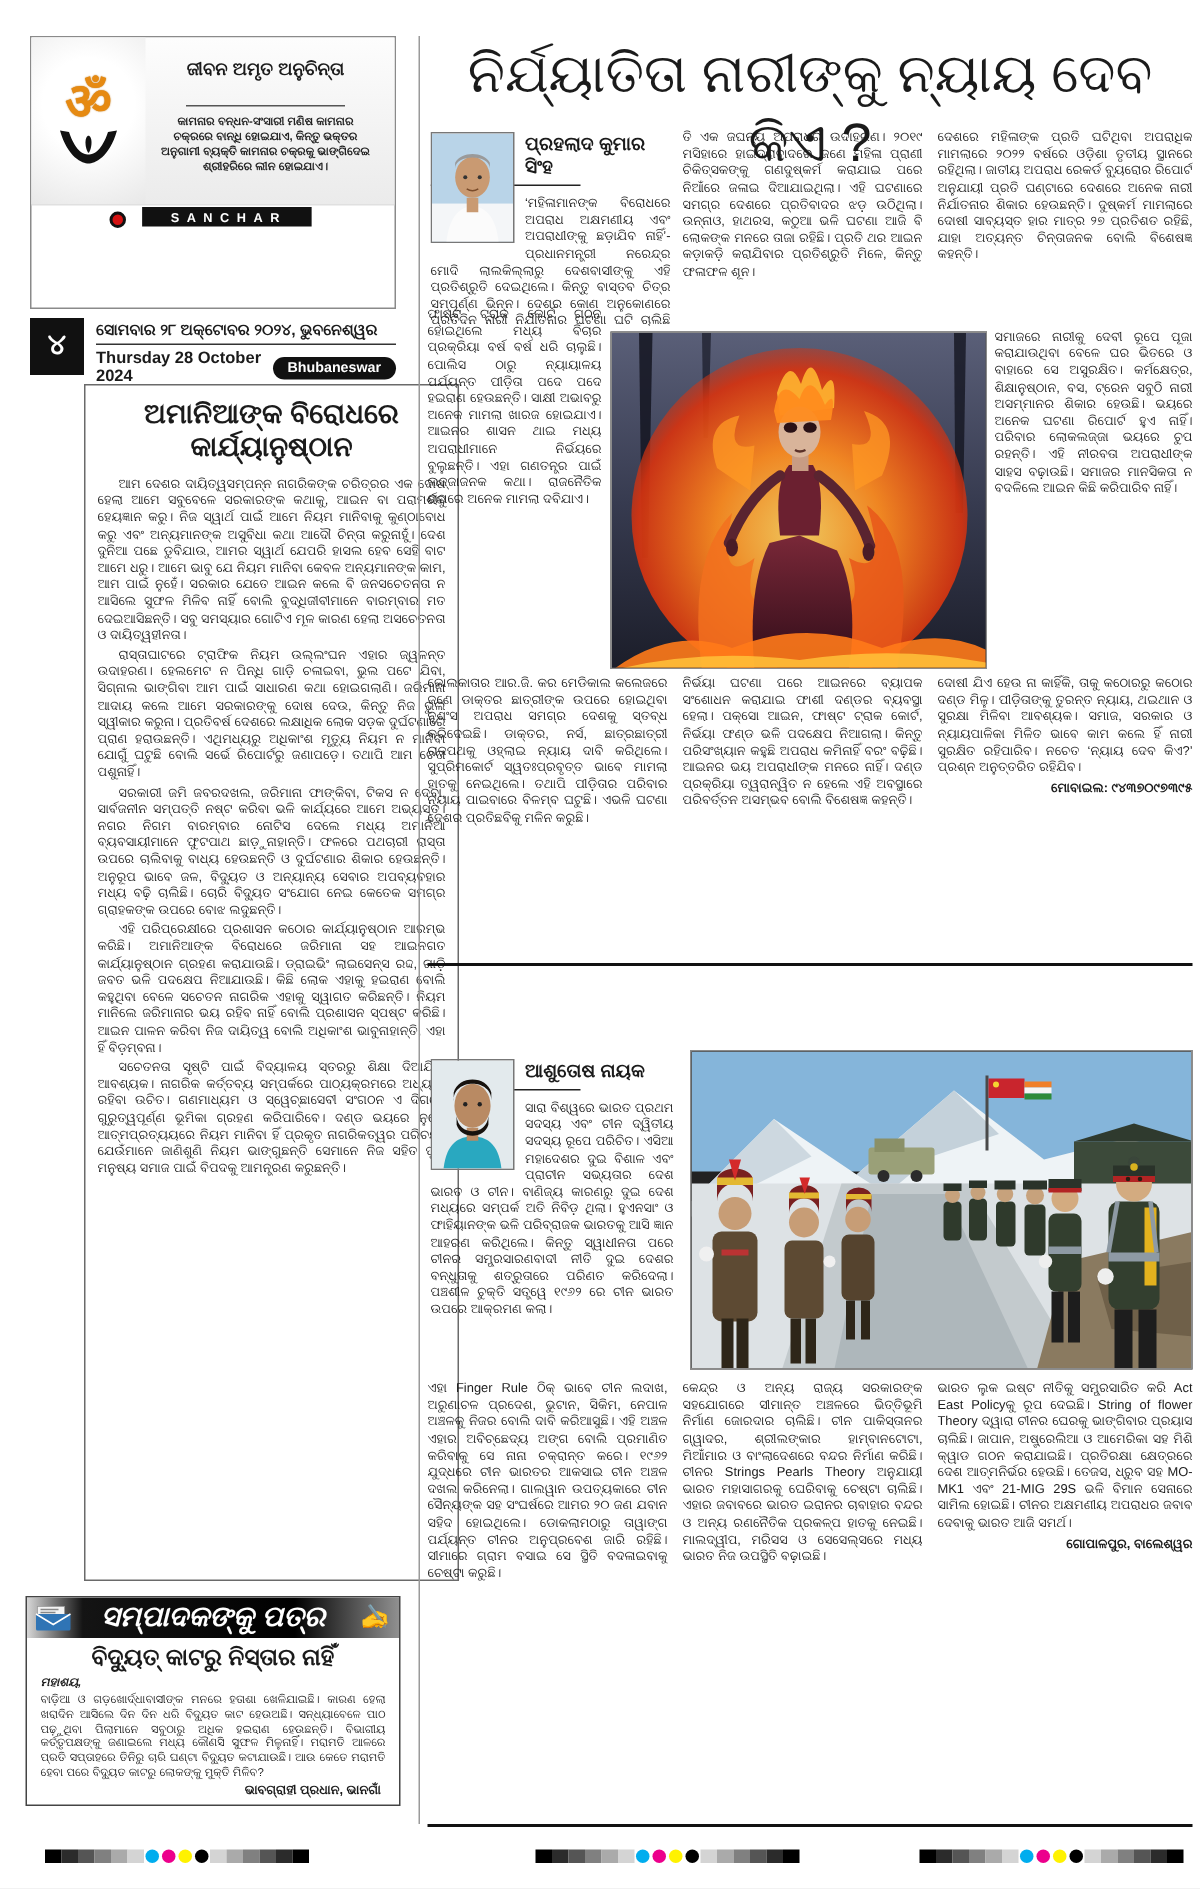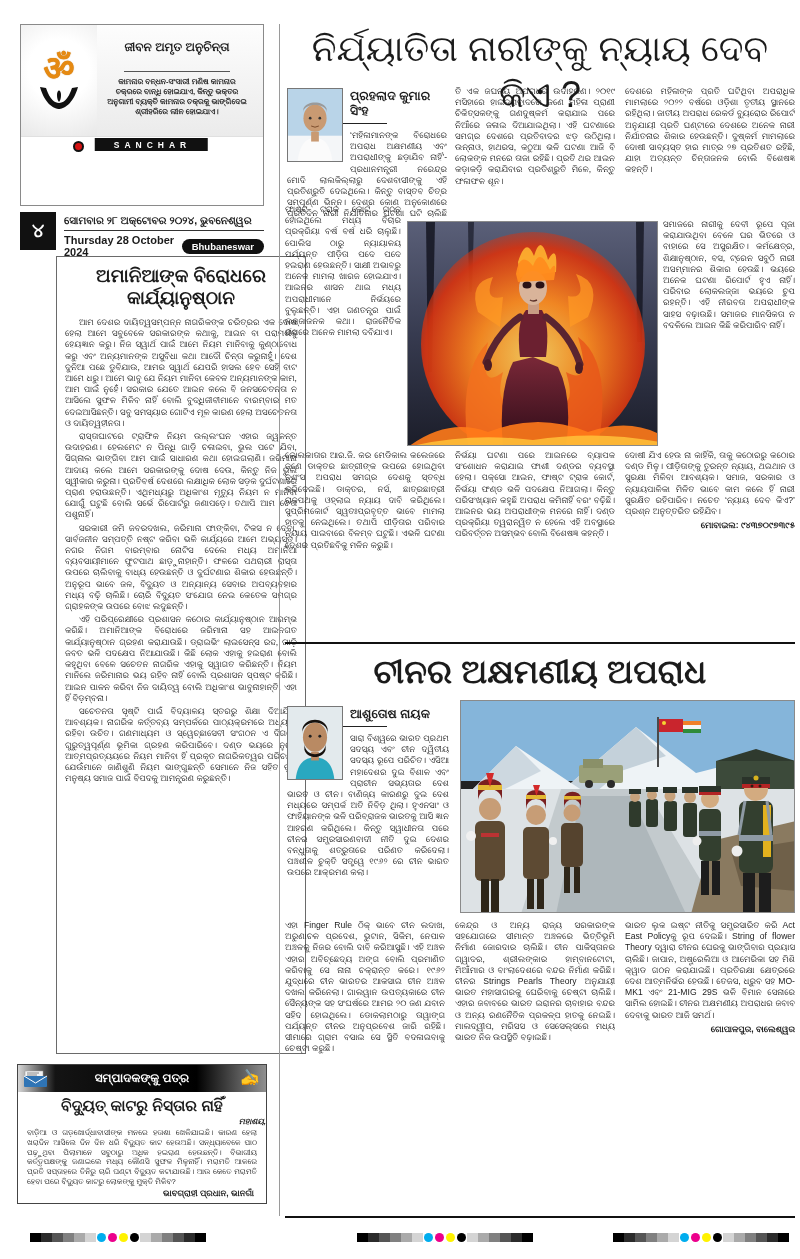--- a/index.html
+++ b/index.html
@@ -29,25 +29,25 @@
   .city-pill { background:#111; color:#fff; border-radius:9px; font-size:9.5px; font-weight:bold; padding:2px 10px; }
 
   
   .editorial-box { position:absolute; left:17px; top:256px; width:250px; height:798px; border:1px solid #6a6a6a; padding:6px 8px; overflow:hidden;margin-left:39px; }
   .ed-headline { text-align:center; font-size:18.5px; font-weight:bold; margin:2px 0 8px 0; }
   .ed-para { font-size:8.6px; line-height:11.2px; text-align:justify; text-indent:14px; margin-bottom:2px; }
 
   
   .letters-box { position:absolute; left:17px; top:1064px; width:250px; height:140px; border:1px solid #444; overflow:hidden;}
   .letters-bar { position:relative; height:27px; background:linear-gradient(90deg,#d7d7d7 0%,#141414 15%,#000 72%,#909090 100%); }
-  .letters-title { text-align:center; color:#fff; font-size:12px; font-weight:bold; line-height:27px; }
+  .letters-title { text-align:center; color:#fff; font-size:19px; font-weight:bold; line-height:27px;font-style:italic; }
   .env-icon { position:absolute; left:5px; top:5px; }
   .pen-icon { position:absolute; right:6px; top:3px; font-size:16px; color:#f2f2f2; transform:scaleX(-1); }
   .letter-headline { text-align:center; font-size:15.5px; font-weight:bold; margin:5px 0 2px 0; }
-  .salutation { font-size:8px; font-weight:bold; font-style:italic; margin:0 0 1px 9px;text-align:right; }
+  .salutation { font-size:8px; font-weight:bold; font-style:italic; margin:0 0 1px 9px; }
   .letter-body { font-size:7.6px; line-height:9.8px; text-align:justify; padding:0 9px; }
   .letter-sign { font-size:8.5px; font-weight:bold; text-align:right; padding-right:12px; margin-top:1px; }
 
   
   .regbar { position:absolute; top:1232px; height:10px; display:flex; align-items:center; }
   .regbar .sq { width:11px; height:9px; }
   .regbar .dot { width:9px; height:9px; border-radius:50%; margin:0 1px; }
 
   
   .vdivider { position:absolute; left:279px; top:24px; width:1px; height:1192px; background:#9a9a9a; }
@@ -260,21 +260,20 @@
 
   <div class="tb" style="left:285px; top:450px; width:160px; height:184px;">କୋଲକାତାର ଆର.ଜି. କର ମେଡିକାଲ କଲେଜରେ ଜଣେ ଡାକ୍ତର ଛାତ୍ରୀଙ୍କ ଉପରେ ହୋଇଥିବା ନୃଶଂସ ଅପରାଧ ସମଗ୍ର ଦେଶକୁ ସ୍ତବ୍ଧ କରିଦେଇଛି। ଡାକ୍ତର, ନର୍ସ, ଛାତ୍ରଛାତ୍ରୀ ରାଜପଥକୁ ଓହ୍ଲାଇ ନ୍ୟାୟ ଦାବି କରିଥିଲେ। ସୁପ୍ରିମକୋର୍ଟ ସ୍ୱତଃପ୍ରବୃତ୍ତ ଭାବେ ମାମଲା ହାତକୁ ନେଇଥିଲେ। ତଥାପି ପୀଡ଼ିତାର ପରିବାର ନ୍ୟାୟ ପାଇବାରେ ବିଳମ୍ବ ଘଟୁଛି। ଏଭଳି ଘଟଣା ଦେଶର ପ୍ରତିଛବିକୁ ମଳିନ କରୁଛି।</div>
   <div class="tb" style="left:455px; top:450px; width:160px; height:184px;">ନିର୍ଭୟା ଘଟଣା ପରେ ଆଇନରେ ବ୍ୟାପକ ସଂଶୋଧନ କରାଯାଇ ଫାଶୀ ଦଣ୍ଡର ବ୍ୟବସ୍ଥା ହେଲା। ପକ୍ସୋ ଆଇନ, ଫାଷ୍ଟ ଟ୍ରାକ କୋର୍ଟ, ନିର୍ଭୟା ଫଣ୍ଡ ଭଳି ପଦକ୍ଷେପ ନିଆଗଲା। କିନ୍ତୁ ପରିସଂଖ୍ୟାନ କହୁଛି ଅପରାଧ କମିନାହିଁ ବରଂ ବଢ଼ିଛି। ଆଇନର ଭୟ ଅପରାଧୀଙ୍କ ମନରେ ନାହିଁ। ଦଣ୍ଡ ପ୍ରକ୍ରିୟା ତ୍ୱରାନ୍ୱିତ ନ ହେଲେ ଏହି ଅବସ୍ଥାରେ ପରିବର୍ତ୍ତନ ଅସମ୍ଭବ ବୋଲି ବିଶେଷଜ୍ଞ କହନ୍ତି।</div>
   <div class="tb" style="left:625px; top:450px; width:170px; height:184px;">
     <span>ଦୋଷୀ ଯିଏ ହେଉ ନା କାହିଁକି, ତାକୁ କଠୋରରୁ କଠୋର ଦଣ୍ଡ ମିଳୁ। ପୀଡ଼ିତାଙ୍କୁ ତୁରନ୍ତ ନ୍ୟାୟ, ଥଇଥାନ ଓ ସୁରକ୍ଷା ମିଳିବା ଆବଶ୍ୟକ। ସମାଜ, ସରକାର ଓ ନ୍ୟାୟପାଳିକା ମିଳିତ ଭାବେ କାମ କଲେ ହିଁ ନାରୀ ସୁରକ୍ଷିତ ରହିପାରିବ। ନଚେତ ‘ନ୍ୟାୟ ଦେବ କିଏ?’ ପ୍ରଶ୍ନ ଅନୁତ୍ତରିତ ରହିଯିବ।</span>
     <div class="footer-line">ମୋବାଇଲ: ୯୪୩୭୦୯୭୩୯୫</div>
   </div>
 
   <div class="rule-mid"></div>
 
-  <div class="a2-headline">ଚୀନର ଅକ୍ଷମଣୀୟ ଅପରାଧ</div>
 
   <div class="author-block" style="left:287px; top:704px; width:162px; height:212px;">
     <svg class="author-photo" viewBox="0 0 56 74" preserveAspectRatio="none">
       <rect width="56" height="74" fill="#e3eaed"></rect>
       <path d="M8,74 C10,56 19,52 28,52 C37,52 46,56 48,74 Z" fill="#29a8c0"></path>
       <path d="M24,46 h8 v9 h-8 z" fill="#b98a63"></path>
       <ellipse cx="28" cy="31" rx="12.5" ry="15" fill="#b98a63"></ellipse>
       <path d="M15,28 C14,12 42,12 41,28 L41,22 C38,10 18,10 15,22 Z" fill="#17120e"></path>
       <path d="M17,38 C18,52 38,52 39,38 L39,44 C36,54 20,54 17,44 Z" fill="#17120e"></path>
       <circle cx="23" cy="30" r="1.5" fill="#222"></circle>

